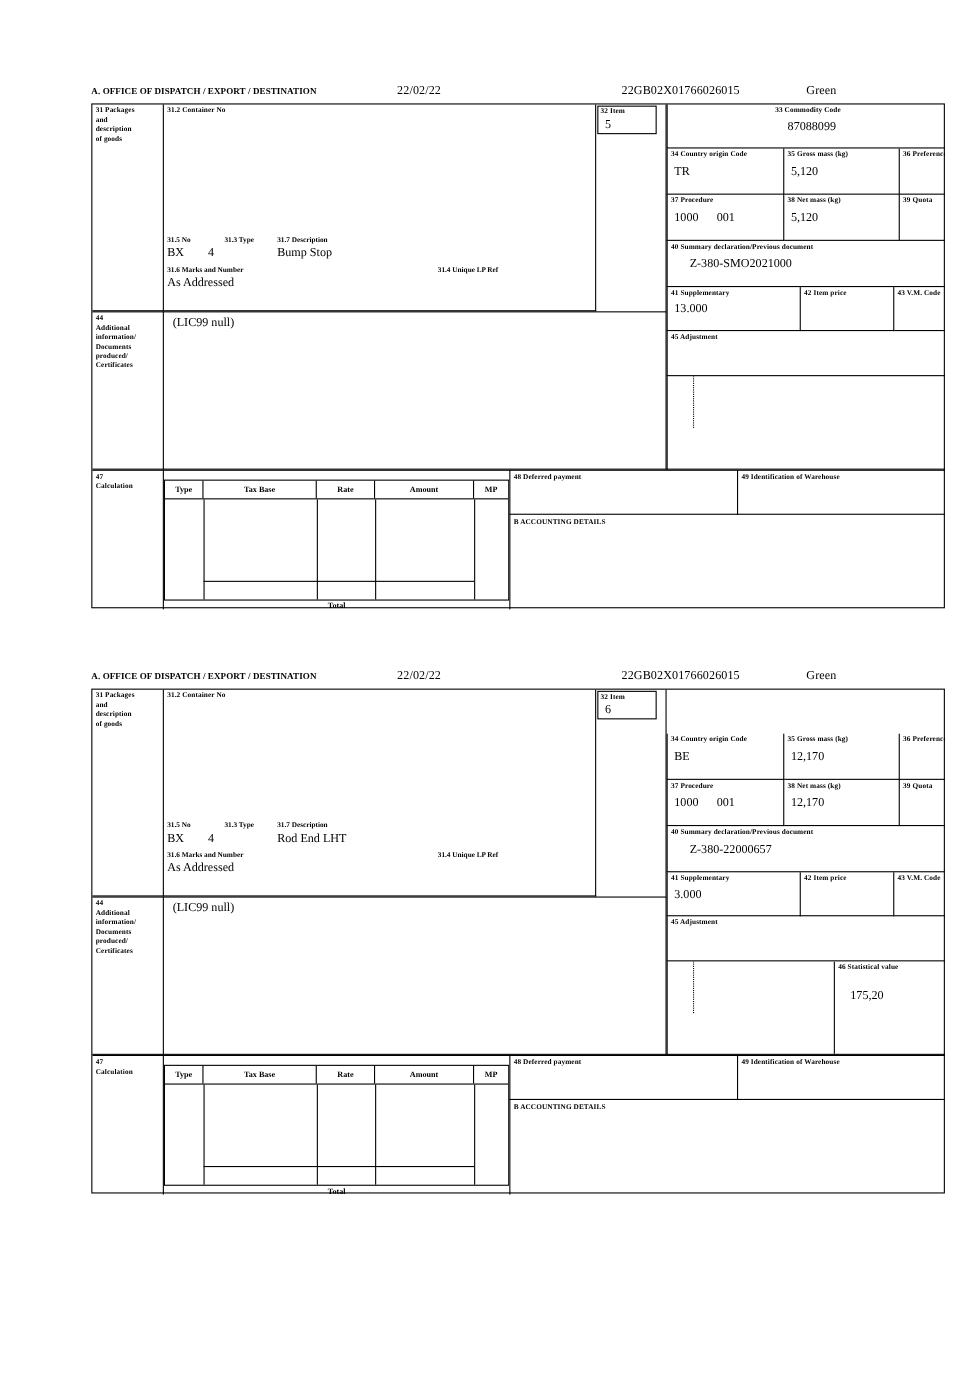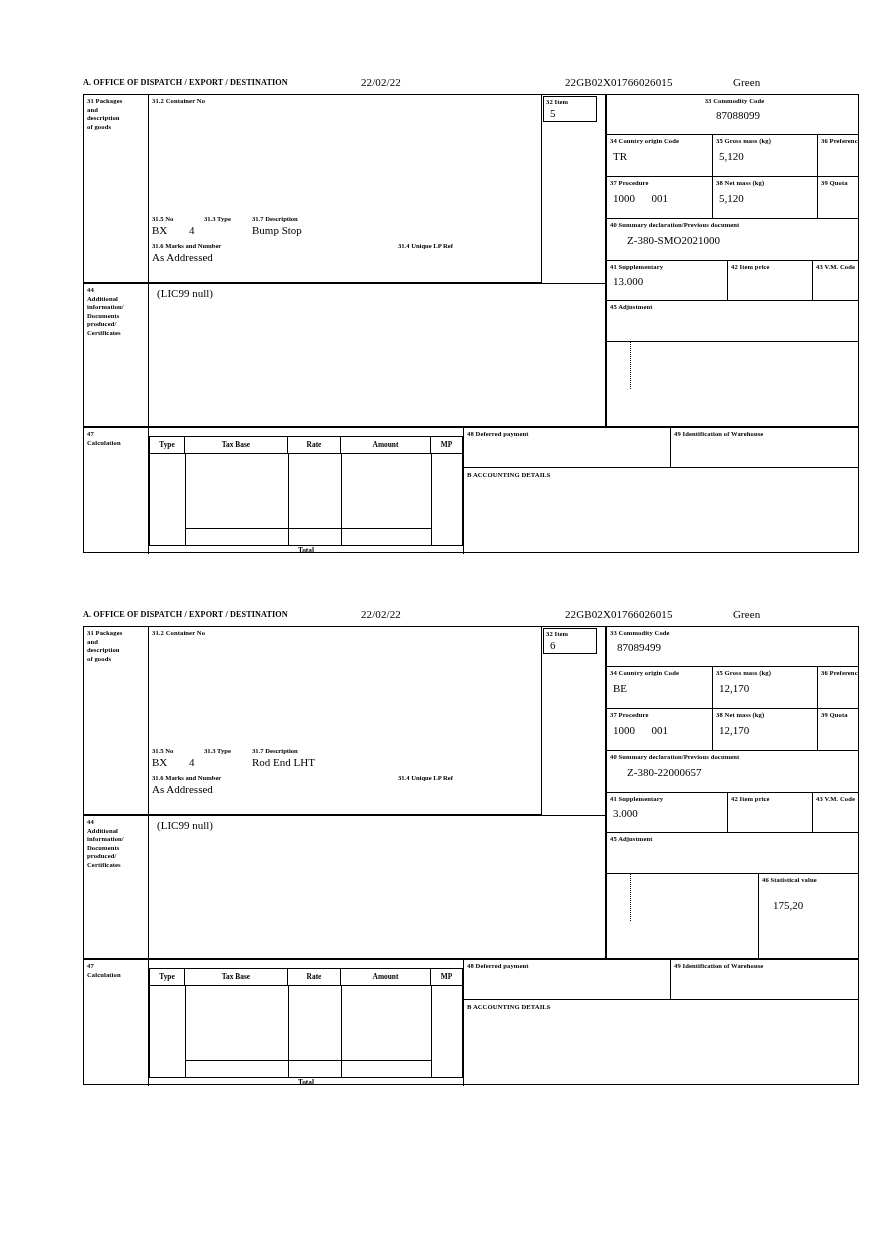--- a/index.html
+++ b/index.html
@@ -306,24 +306,20 @@
         <span class="inline-val" style="left:330px;top:156px;"></span>
       </div>
 
       <div class="cell br bb" style="left:458px;top:0;width:64px;height:188px;border-bottom:none;border-right:1px solid #000;">
         <div style="position:absolute;left:1px;top:1px;width:54px;height:26px;border:1px solid #000;box-sizing:border-box;">
           <span class="lab" style="padding:1px 0 0 2px;">32 Item</span>
           <span class="val" style="padding:0 0 0 6px;font-size:11px;">6</span>
         </div>
       </div>
 
-      <div class="cell bl bb" style="left:522px;top:0;width:253px;height:40px;">
-        <span class="lab">33 Commodity Code</span>
-        <span class="val" style="padding-left:10px;padding-top:3px;">87089499</span>
-      </div>
 
       <div class="cell bl br bb" style="left:522px;top:40px;width:107px;height:42px;">
         <span class="lab">34 Country origin Code</span>
         <span class="val" style="padding-left:6px;padding-top:4px;">BE</span>
       </div>
       <div class="cell br bb" style="left:629px;top:40px;width:105px;height:42px;">
         <span class="lab">35 Gross mass (kg)</span>
         <span class="val" style="padding-left:6px;padding-top:4px;">12,170</span>
       </div>
       <div class="cell bb" style="left:734px;top:40px;width:41px;height:42px;">

